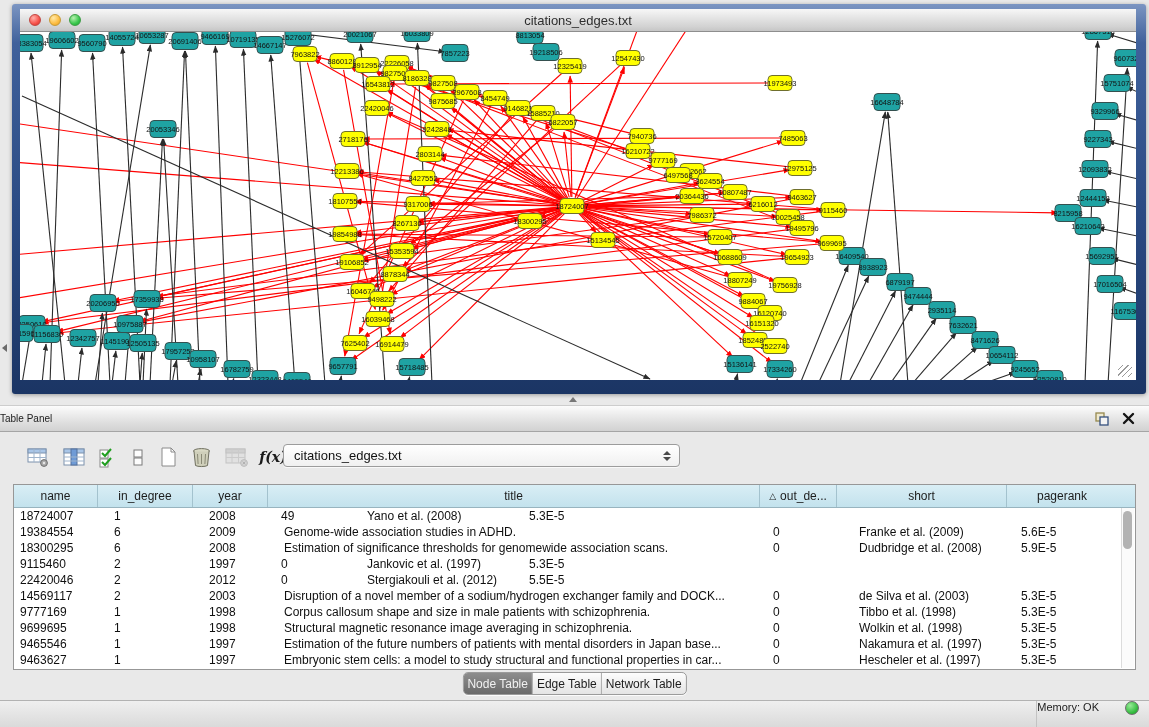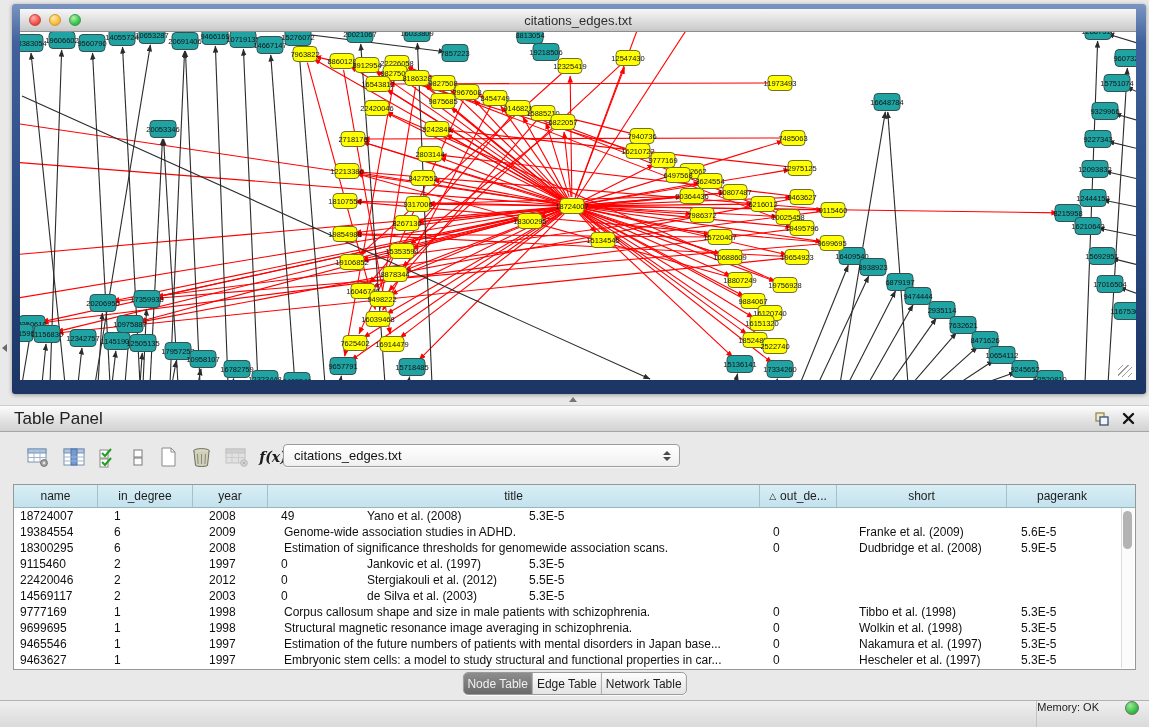--- a/index.html
+++ b/index.html
@@ -28,21 +28,21 @@
   
   .edge-marker-left{position:absolute;left:2px;top:344px;width:0;height:0;
     border-top:4px solid transparent;border-bottom:4px solid transparent;border-right:5px solid #6b6b6b;}
   .split-handle{position:absolute;left:569px;top:397px;width:0;height:0;
     border-left:4px solid transparent;border-right:4px solid transparent;border-bottom:5px solid #777;}
 
   
   .panel-bar{position:absolute;left:0;top:405px;width:1149px;height:27px;box-sizing:border-box;
     background:linear-gradient(#fcfcfc,#dddddd 70%,#d2d2d2);
     border-top:1px solid #cdcdcd;border-bottom:1px solid #a5a5a5;display:flex;align-items:center}
-  .panel-title{margin-left:14px;font-size:17px;color:#222}
+  .panel-title{margin-left:0;font-size:10px;color:#222}
   .panel-bar-icons{margin-left:auto;margin-right:14px;display:flex;align-items:center;gap:12px}
 
   .panel-body{position:absolute;left:0;top:433px;width:1149px;height:267px;background:#e9e9e9}
 
   .tp-toolbar{position:absolute;left:20px;top:11px;display:flex;align-items:center}
   .tbtn{height:26px;display:flex;align-items:center;justify-content:center;cursor:default}
   .fx{font-family:"DejaVu Serif",serif;font-style:italic;font-weight:bold;font-size:14px;color:#1a1a1a}
 
   .combo{position:absolute;left:283px;top:11px;width:397px;height:23px;box-sizing:border-box;
     border:1px solid #9c9c9c;border-radius:4px;background:linear-gradient(#ffffff,#f0f0f0);
@@ -925,20 +925,21 @@
           <div class="gc c1">2</div>
           <div class="gc c2">2012</div>
           <div class="gc c4">0</div>
           <div class="gc c5">Stergiakouli et al. (2012)</div>
           <div class="gc c6">5.5E-5</div>
         </div>
         <div class="row">
           <div class="gc c0">14569117</div>
           <div class="gc c1">2</div>
           <div class="gc c2">2003</div>
+          <div class="gc c3">Disruption of a novel member of a sodium/hydrogen exchanger family and DOCK...</div>
           <div class="gc c4">0</div>
           <div class="gc c5">de Silva et al. (2003)</div>
           <div class="gc c6">5.3E-5</div>
         </div>
         <div class="row">
           <div class="gc c0">9777169</div>
           <div class="gc c1">1</div>
           <div class="gc c2">1998</div>
           <div class="gc c3">Corpus callosum shape and size in male patients with schizophrenia.</div>
           <div class="gc c4">0</div>

